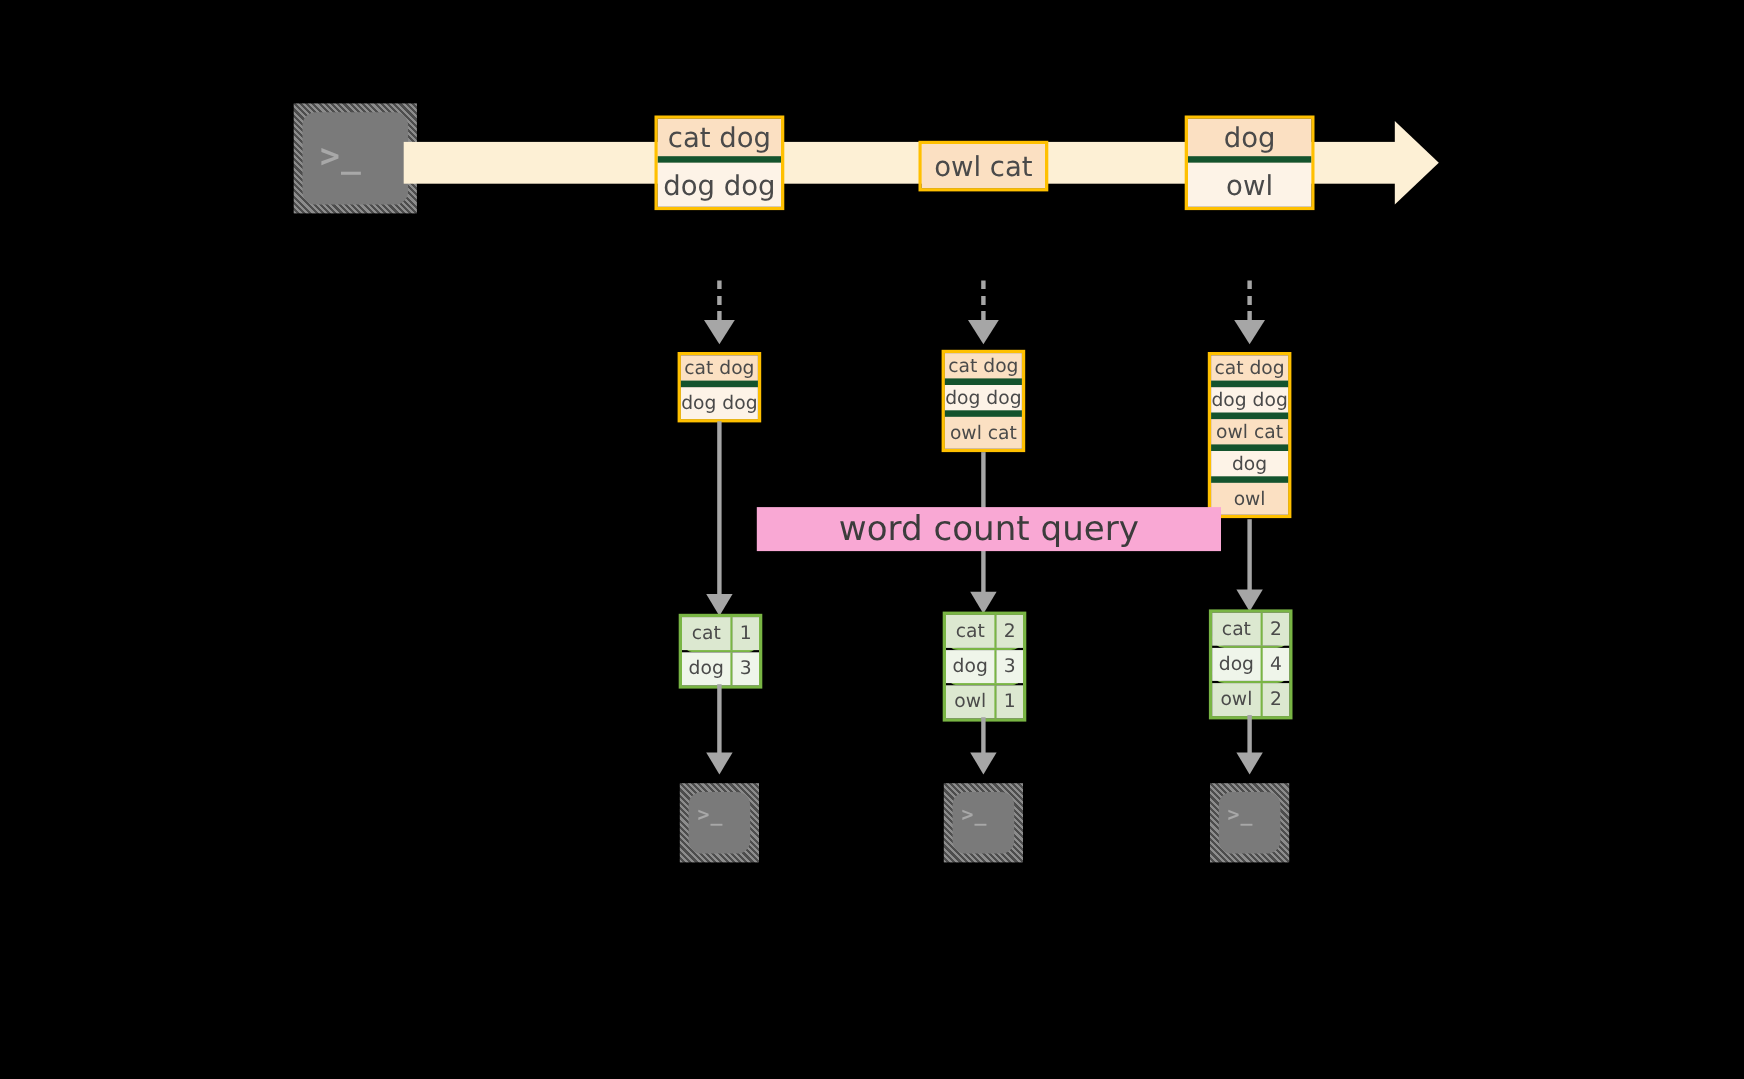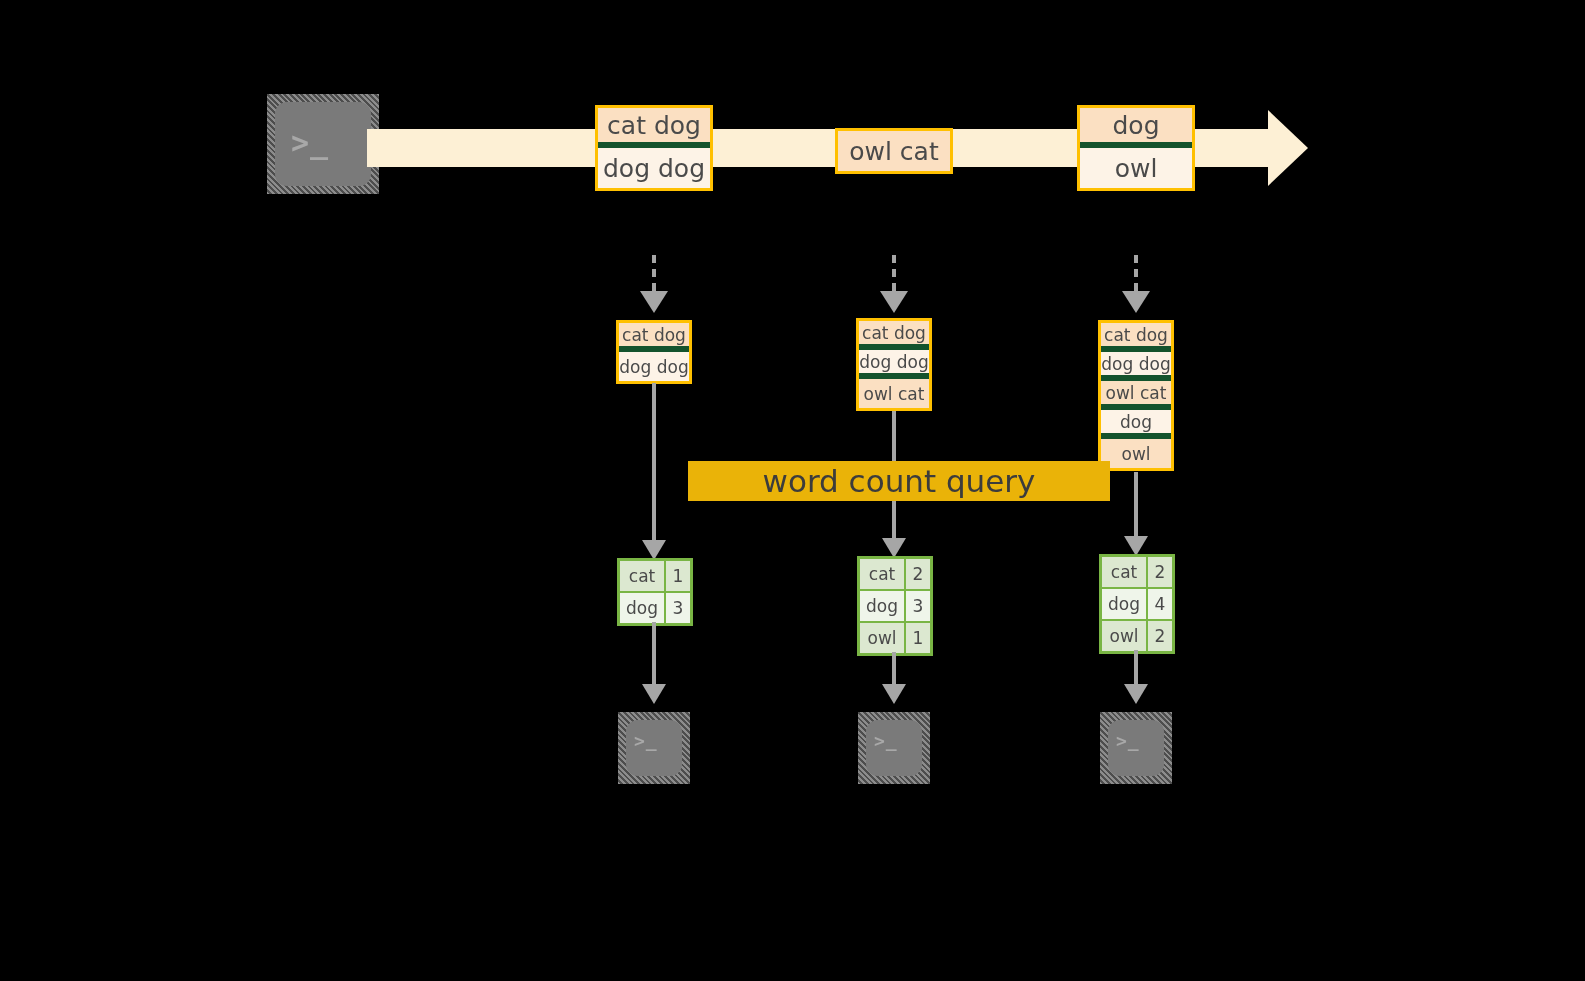--- a/index.html
+++ b/index.html
@@ -92,20 +92,21 @@
     position: absolute;
     box-sizing: border-box;
     border: 3px solid #79B544;
     display: flex;
     flex-direction: column;
   }
   .res .row {
     display: flex;
     height: 30px;
     border-bottom: 2px solid #79B544;
+    border-radius: 11px;
   }
   .res .row:last-child { border-bottom: none; }
   .res .row .k,
   .res .row .v {
     box-sizing: border-box;
     display: flex;
     align-items: center;
     justify-content: center;
     font-size: 17px;
     color: #4a4a4a;
@@ -141,21 +142,21 @@
   }
   .vhead.wide {
     border-left-width: 14px;
     border-right-width: 14px;
     border-top-width: 22px;
   }
 
   
   .query-label {
     position: absolute;
-    background: #eab308;
+    background: #f9a8d4;
     display: flex;
     align-items: center;
     justify-content: center;
     font-size: 31px;
     color: #3c3c3c;
     white-space: nowrap;
   }
 </style>
 </head>
 <body>

